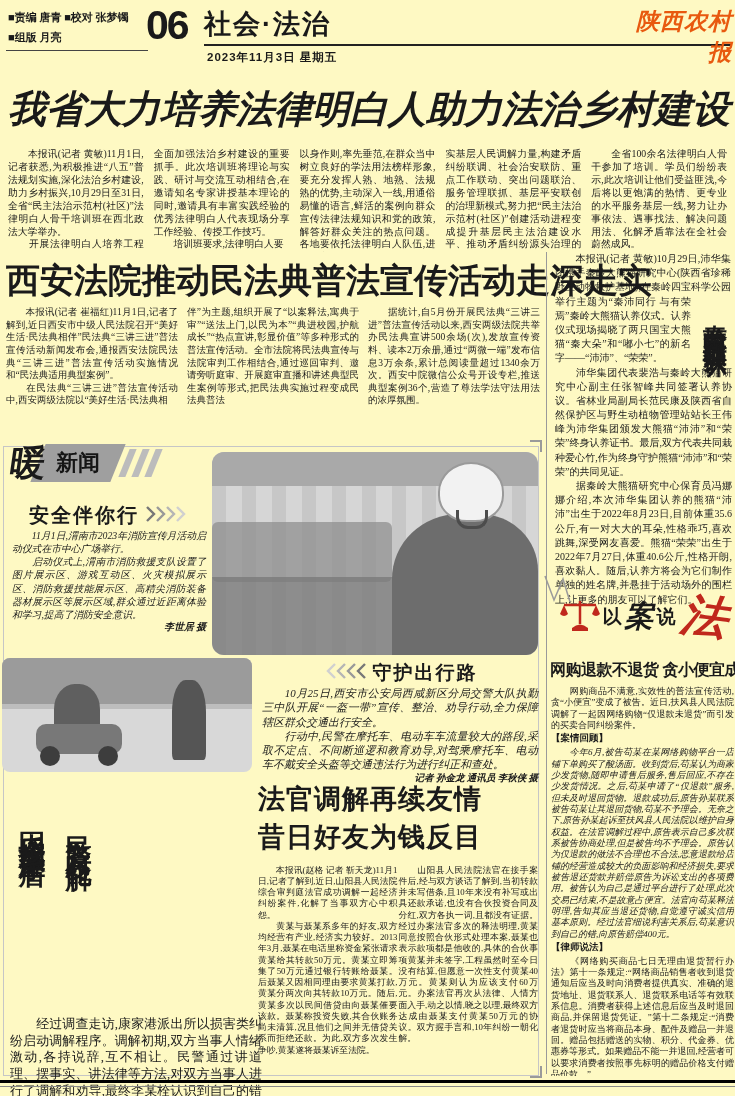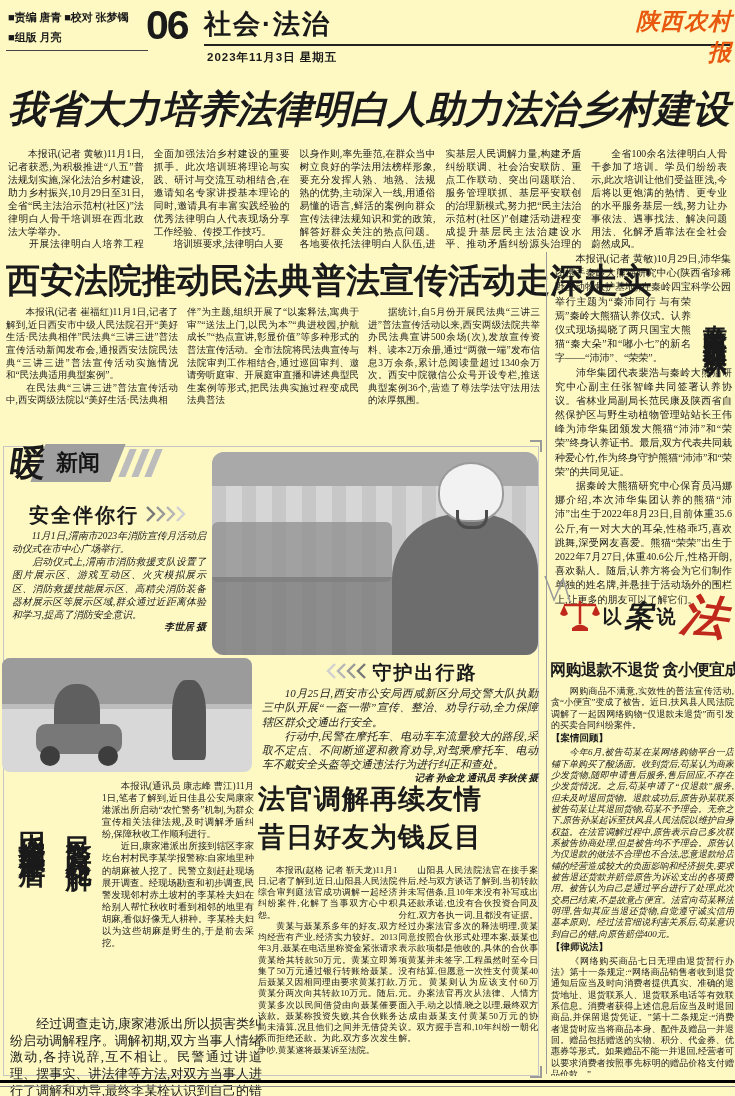--- a/index.html
+++ b/index.html
@@ -264,22 +264,18 @@
     <div class="med-cols">
       <div class="col">　　本报讯(赵格 记者 靳天龙)11月1日,记者了解到,近日,山阳县人民法院综合审判庭法官成功调解一起经济纠纷案件,化解了当事双方心中积怨。
 　　黄某与聂某系多年的好友,双方均经营有产业,经济实力较好。2013年3月,聂某在电话里称资金紧张请求黄某给其转款50万元。黄某立即筹集了50万元通过银行转账给聂某。后聂某又因相同理由要求黄某打款,黄某分两次向其转款10万元。随后,黄某多次以民间借贷由向聂某催要该款。聂某称投资失败,其合伙账务尚未清算,况且他们之间并无借贷关系而拒绝还款。为此,双方多次发生争吵,黄某遂将聂某诉至法院。</div>
       <div class="col">　　山阳县人民法院法官在接手案件后,经与双方谈话了解到,当初转款并未写借条,且10年来没有补写或出具还款承诺,也没有合伙投资合同及分红,双方各执一词,且都没有证据。经过办案法官多次的释法明理,黄某同意按照合伙形式处理本案,聂某也表示款项都是他收的,具体的合伙事项黄某并未签字,工程虽然时至今日没有结算,但愿意一次性支付黄某40万元。黄某则认为应该支付60万元。办案法官再次从法律、人情方面入手,动之以情,晓之以理,最终双方达成由聂某支付黄某50万元的协议。双方握手言和,10年纠纷一朝化解。</div>
     </div>
   </div>
 
   <div class="abs dispute">
     <div class="d-vtitle1 sans">因采挖胡麻生矛盾</div>
     <div class="d-vtitle2 sans">民警及时化解</div>
-    <div class="d-col">
-      <p>　　本报讯(通讯员 康志峰 曹江)11月1日,笔者了解到,近日佳县公安局康家港派出所启动“农忙警务”机制,为群众宣传相关法律法规,及时调解矛盾纠纷,保障秋收工作顺利进行。</p>
-      <p>　　近日,康家港派出所接到辖区李家圪台村村民李某学报警称:自家地里种的胡麻被人挖了。民警立刻赶赴现场展开调查。经现场勘查和初步调查,民警发现邻村赤土坡村的李某栓夫妇在给别人帮忙秋收时看到相邻的地里有胡麻,看似好像无人耕种。李某栓夫妇以为这些胡麻是野生的,于是前去采挖。</p>
-    </div>
     <div class="d-full">　　经过调查走访,康家港派出所以损害类纠纷启动调解程序。调解初期,双方当事人情绪激动,各持说辞,互不相让。民警通过讲道理、摆事实、讲法律等方法,对双方当事人进行了调解和劝导,最终李某栓认识到自己的错误,并与李某学达成损害赔偿协议,案件得到妥善化解。</div>
   </div>
 
   <div class="abs footer-rule"></div>
   <div class="abs footer-rule2"></div>
 </div>
 
 </body></html>

